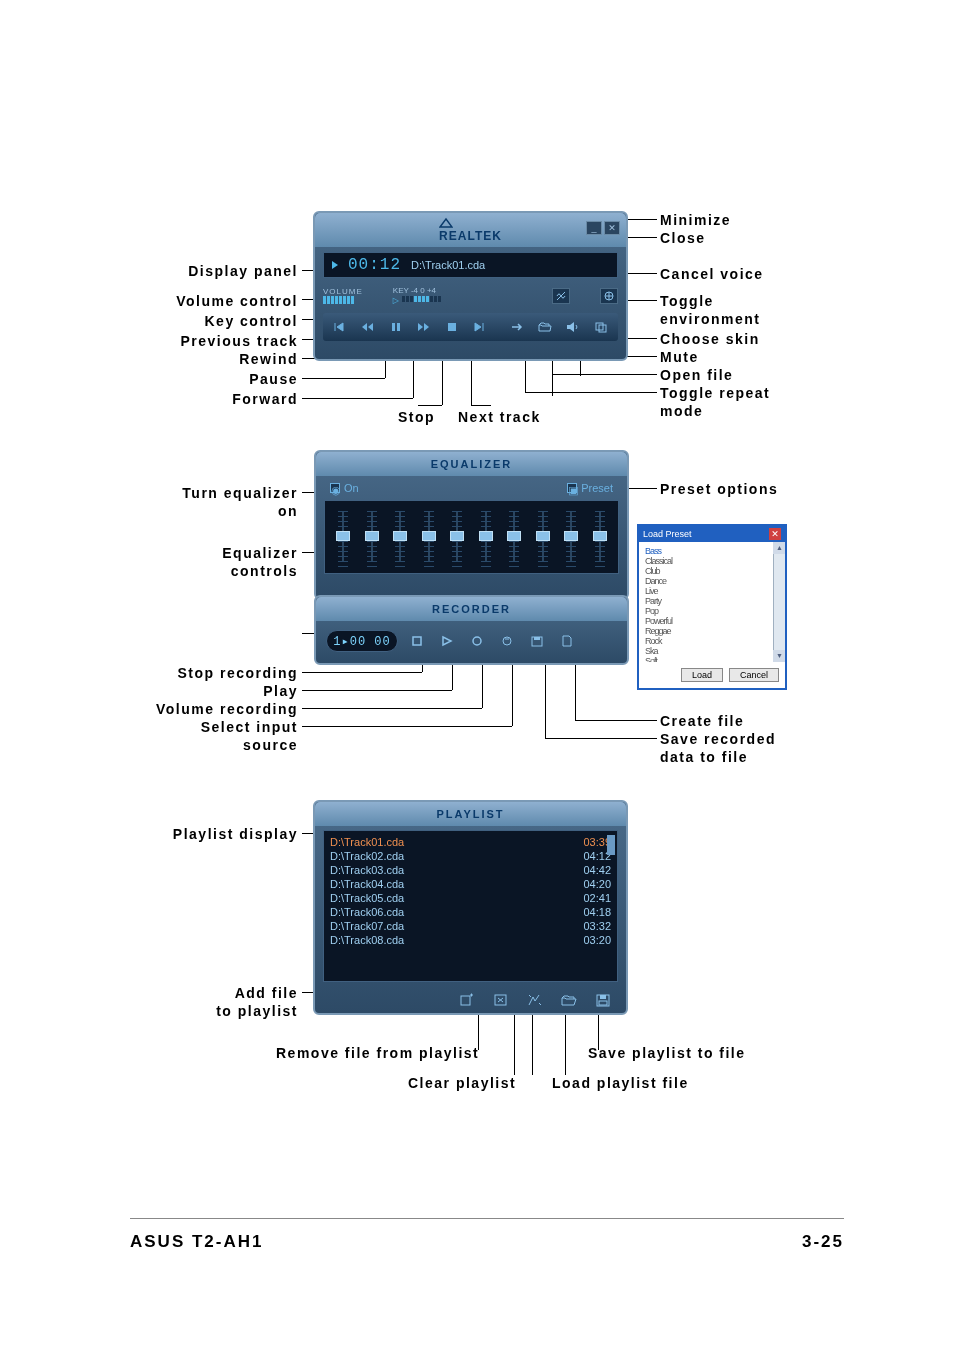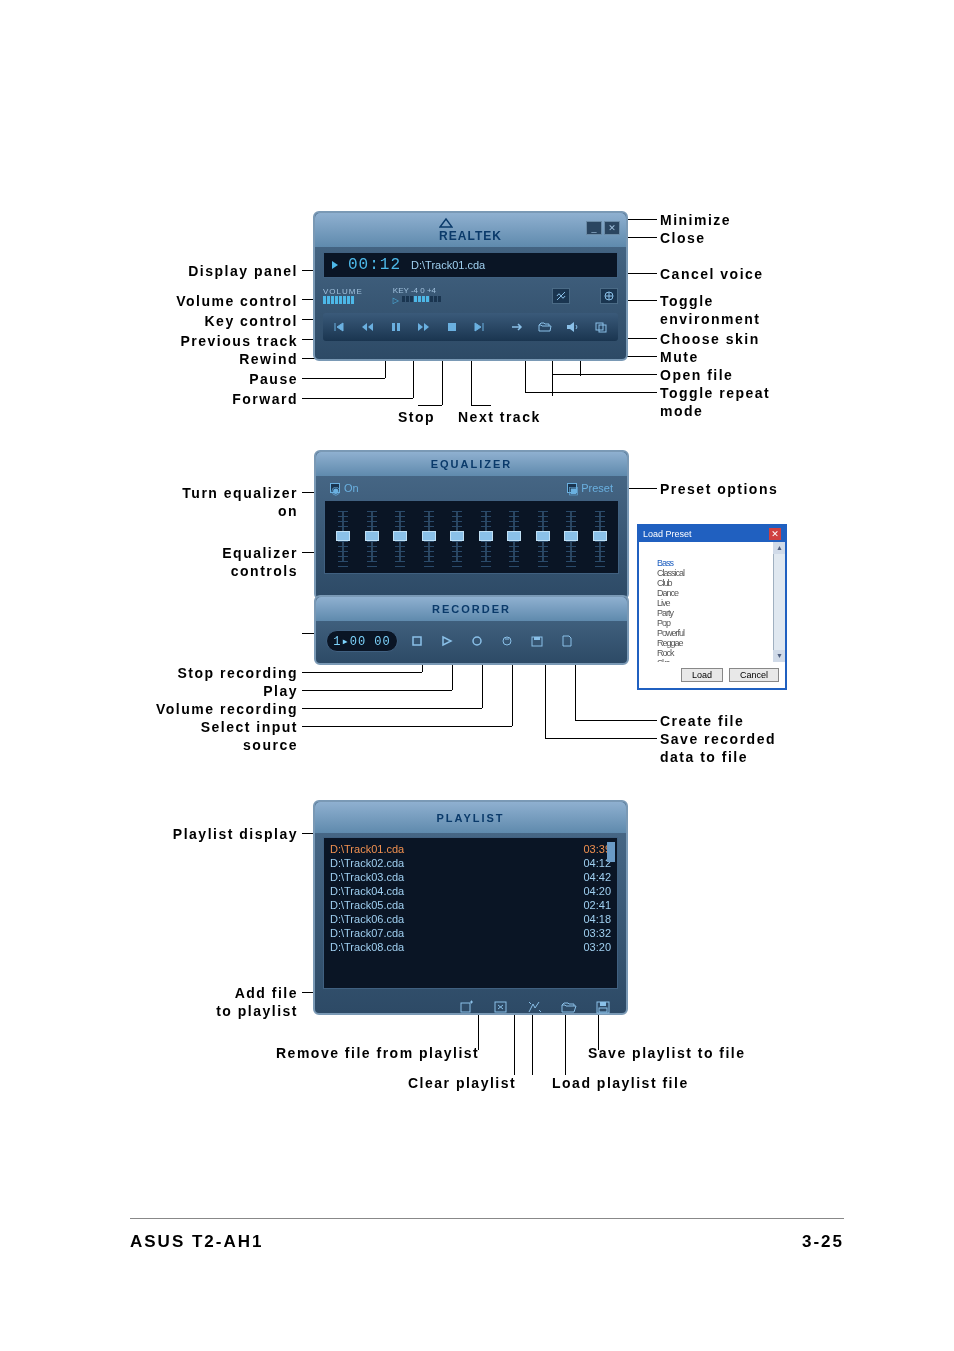--- a/index.html
+++ b/index.html
@@ -53,31 +53,31 @@
 .recorder{position:absolute;top:595px;left:314px;width:315px;height:70px;background:linear-gradient(#4a6b8a,#2d4a66);border-radius:6px;border:2px solid #7a99b5}
 .rec-header{height:24px;background:linear-gradient(#8fb0d0,#5f8aad);border-radius:5px 5px 0 0;display:flex;align-items:center;justify-content:center;color:#0a3a6a;font-weight:bold;font-size:11px;letter-spacing:2px}
 .rec-body{height:40px;display:flex;align-items:center;padding:0 10px;gap:8px}
 .rec-time-box{width:72px;height:22px;background:#0a1525;border:1px solid #406080;border-radius:11px;display:flex;align-items:center;justify-content:center;color:#7dd3fc;font-family:'Courier New',monospace;font-size:12px;letter-spacing:1px}
 .rbtn{width:22px;height:20px;display:flex;align-items:center;justify-content:center;color:#8ac0e8}
 
 
 .preset-popup{position:absolute;top:524px;left:637px;width:150px;background:#fff;border:2px solid #2060c0;font-size:9px}
 .preset-title{background:#2060c0;color:#fff;padding:2px 4px;display:flex;justify-content:space-between;align-items:center}
 .preset-close{width:12px;height:12px;background:#d04040;color:#fff;display:flex;align-items:center;justify-content:center;font-size:9px}
-.preset-list{max-height:120px;overflow:hidden;padding:16px;color:#555;line-height:10px;letter-spacing:-1px;position:relative}
+.preset-list{max-height:120px;overflow:hidden;padding:4px;color:#555;line-height:10px;letter-spacing:-1px;position:relative}
 .preset-list div{padding:0 2px}
 .preset-list .sel{color:#2060c0}
 .preset-scroll{position:absolute;right:0;top:0;bottom:0;width:12px;background:#e0e8f0;border-left:1px solid #a0b0c0}
 .preset-scroll-btn{width:12px;height:12px;background:#d0dae8;position:absolute;right:0;font-size:7px;display:flex;align-items:center;justify-content:center;color:#506080}
 .preset-btns{padding:6px;display:flex;justify-content:flex-end;gap:6px}
 .preset-btn{border:1px solid #888;background:#e8e8e8;padding:1px 10px;font-size:9px}
 
 
 .playlist{position:absolute;top:800px;left:313px;width:315px;height:215px;background:linear-gradient(#4a6b8a,#2d4a66);border-radius:6px;border:2px solid #7a99b5}
-.pl-header{height:31px;background:linear-gradient(#8fb0d0,#5f8aad);border-radius:5px 5px 0 0;display:flex;align-items:center;justify-content:center;color:#0a3a6a;font-weight:bold;font-size:11px;letter-spacing:2px}
+.pl-header{height:24px;background:linear-gradient(#8fb0d0,#5f8aad);border-radius:5px 5px 0 0;display:flex;align-items:center;justify-content:center;color:#0a3a6a;font-weight:bold;font-size:11px;letter-spacing:2px}
 .pl-body{height:152px;background:#0a1525;margin:4px 8px;border:1px solid #406080;padding:4px 6px;font-size:11px;color:#9fcff0;position:relative}
 .pl-row{display:flex;justify-content:space-between;padding:1px 0}
 .pl-row.sel{color:#f09050}
 .pl-time{}
 .pl-scroll{position:absolute;right:2px;top:4px;width:8px;height:20px;background:#6a9ac5}
 .pl-footer{height:28px;display:flex;align-items:center;justify-content:flex-end;padding:0 14px;gap:16px}
 .plbtn{color:#8ac0e8;width:18px;height:18px;display:flex;align-items:center;justify-content:center}
 
 
 .footer-line{position:absolute;top:1218px;left:130px;right:110px;height:1px;background:#888}

